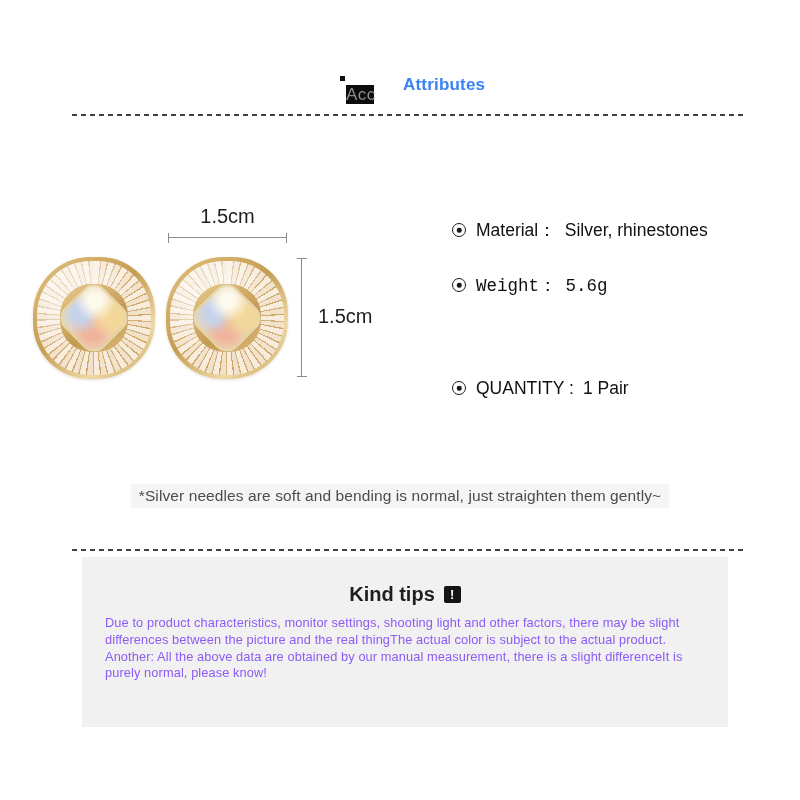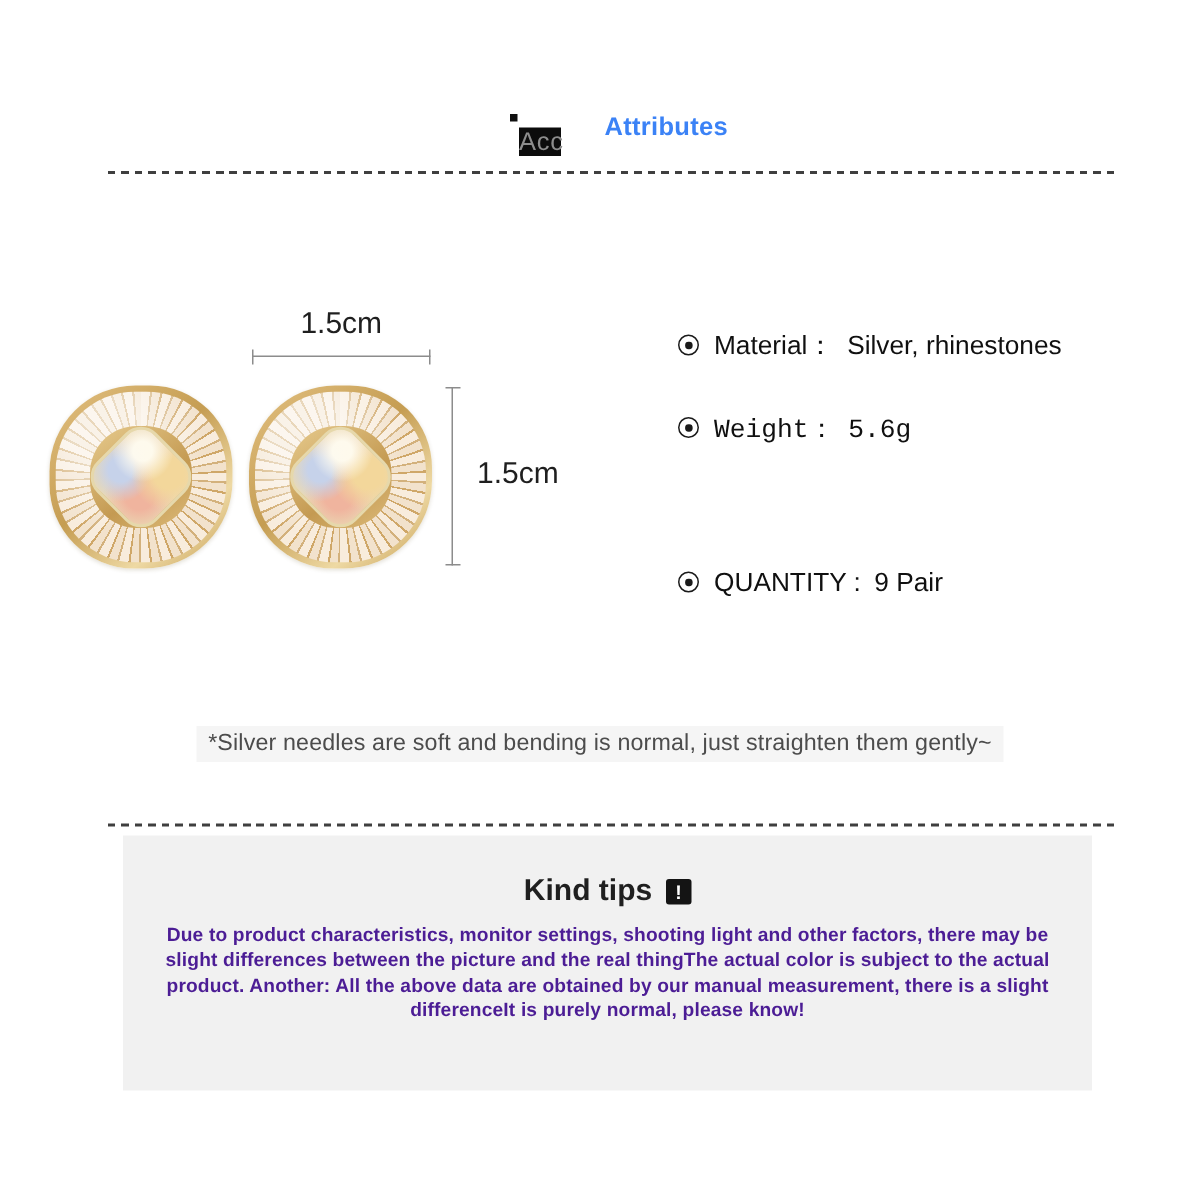--- a/index.html
+++ b/index.html
@@ -91,22 +91,22 @@
   .tips-heading{
     margin-top:26px;display:flex;align-items:center;justify-content:center;gap:9px;
     font-size:20px;font-weight:600;color:#1f1f1f;
   }
   .excl-icon{
     display:inline-flex;align-items:center;justify-content:center;
     width:17px;height:17px;background:#141414;border-radius:2px;
     color:#ffffff;font-size:13px;font-weight:700;line-height:1;
   }
   .tips-body{
-    width:600px;margin:9px auto 0;text-align:center;
-    font-size:12.8px;line-height:16.8px;color:#4c1d95;letter-spacing:.1px;font-weight:bold;
+    width:600px;margin:9px auto 0;text-align:left;
+    font-size:12.8px;line-height:16.8px;color:#8b5cf6;letter-spacing:.1px;
   }
 </style>
 </head>
 <body>
 
 <div class="page">
 
   <div class="header-group">
     <span class="deco-square"></span>
     <span class="acc-badge">Acc</span>
@@ -139,21 +139,21 @@
   </div>
   <div class="dim-v-label">1.5cm</div>
 
   <div class="attr-row r0">
     <span class="bullet"></span><span>Material：</span><span class="attr-value">Silver, rhinestones</span>
   </div>
   <div class="attr-row r1">
     <span class="bullet"></span><span>Weight：</span><span class="attr-value">5.6g</span>
   </div>
   <div class="attr-row r3">
-    <span class="bullet"></span><span>QUANTITY :</span><span class="attr-value">9 Pair</span>
+    <span class="bullet"></span><span>QUANTITY :</span><span class="attr-value">1 Pair</span>
   </div>
 
   <div class="note-wrap">
     <span class="note-text">*Silver needles are soft and bending is normal, just straighten them gently~</span>
   </div>
 
   <div class="dashed bottom"></div>
 
   <div class="tips-box">
     <div class="tips-heading">

